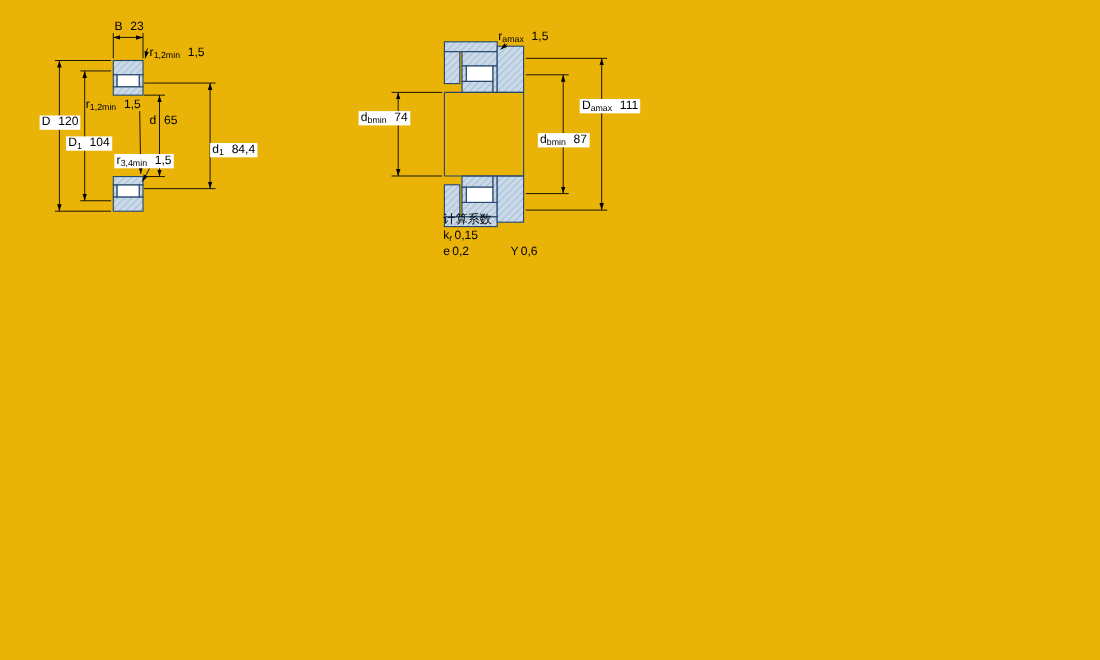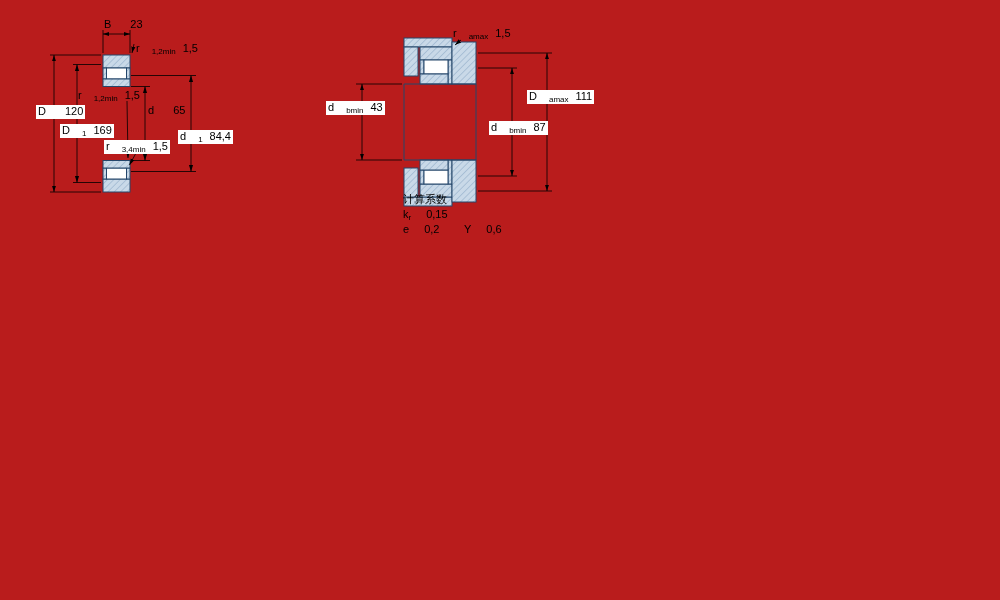--- a/index.html
+++ b/index.html
@@ -1,27 +1,27 @@
 <!DOCTYPE html>
 <html><head>
 <meta charset="utf-8">
 <style>
   html,body{margin:0;padding:0;background:#fff;}
-  .canvas{position:relative;width:1000px;height:600px;background:#b91c1c;overflow:hidden;
+  .canvas{position:relative;width:1000px;height:600px;background:#eab308;overflow:hidden;
           font-family:"Liberation Sans",sans-serif;}
   .canvas svg{position:absolute;left:0;top:0;}
   .dim-label{position:absolute;font-size:11px;line-height:1.2;color:#000;white-space:nowrap;}
-  .dim-label sub{font-size:8px;line-height:1;vertical-align:-2px;margin-left:12px;}
+  .dim-label sub{font-size:8px;line-height:1;vertical-align:-2px;}
   .dim-label .val{margin-left:7px;}
   .wbg{background:#ffffff;padding:0 2px;text-align:right;}
   .factors{position:absolute;left:403px;top:192px;font-size:11px;color:#000;}
   .factors .f-title{height:16px;}
   .factors .f-row{position:relative;height:15px;white-space:nowrap;}
   .factors sub{font-size:8px;line-height:1;vertical-align:-2px;}
-  .factors .val{margin-left:15px;}
+  .factors .val{margin-left:2px;}
   .factors .f-Y{position:absolute;left:61px;top:0;}
 </style>
 </head>
 <body>
 
 <div class="canvas">
 
   <svg width="1000" height="600">
     <defs>
       <marker id="arr" viewBox="0 0 10 10" refX="10" refY="5" markerWidth="8" markerHeight="8" orient="auto-start-reverse">
@@ -123,41 +123,41 @@
 
   <div class="dim-label" style="left:104px;top:18px">
     <span>B</span><sub></sub><span class="val">23</span>
   </div>
   <div class="dim-label" style="left:136px;top:42px">
     <span>r</span><sub>1,2min</sub><span class="val">1,5</span>
   </div>
   <div class="dim-label" style="left:78px;top:89px">
     <span>r</span><sub>1,2min</sub><span class="val">1,5</span>
   </div>
-  <div class="dim-label" style="left:148px;top:104px">
+  <div class="dim-label" style="left:136px;top:104px">
     <span>d</span><sub></sub><span class="val">65</span>
   </div>
   <div class="dim-label wbg" style="left:36px;top:105px">
     <span>D</span><sub></sub><span class="val">120</span>
   </div>
   <div class="dim-label wbg" style="left:60px;top:124px">
-    <span>D</span><sub>1</sub><span class="val">169</span>
+    <span>D</span><sub>1</sub><span class="val">104</span>
   </div>
   <div class="dim-label wbg" style="left:104px;top:140px">
     <span>r</span><sub>3,4min</sub><span class="val">1,5</span>
   </div>
-  <div class="dim-label wbg" style="left:178px;top:130px">
+  <div class="dim-label wbg" style="left:191px;top:130px">
     <span>d</span><sub>1</sub><span class="val">84,4</span>
   </div>
 
   <div class="dim-label" style="left:453px;top:27px">
     <span>r</span><sub>amax</sub><span class="val">1,5</span>
   </div>
   <div class="dim-label wbg" style="left:326px;top:101px">
-    <span>d</span><sub>bmin</sub><span class="val">43</span>
+    <span>d</span><sub>bmin</sub><span class="val">74</span>
   </div>
   <div class="dim-label wbg" style="left:527px;top:90px">
     <span>D</span><sub>amax</sub><span class="val">111</span>
   </div>
   <div class="dim-label wbg" style="left:489px;top:121px">
     <span>d</span><sub>bmin</sub><span class="val">87</span>
   </div>
 
   <div class="factors">
     <div class="f-title">计算系数</div>

